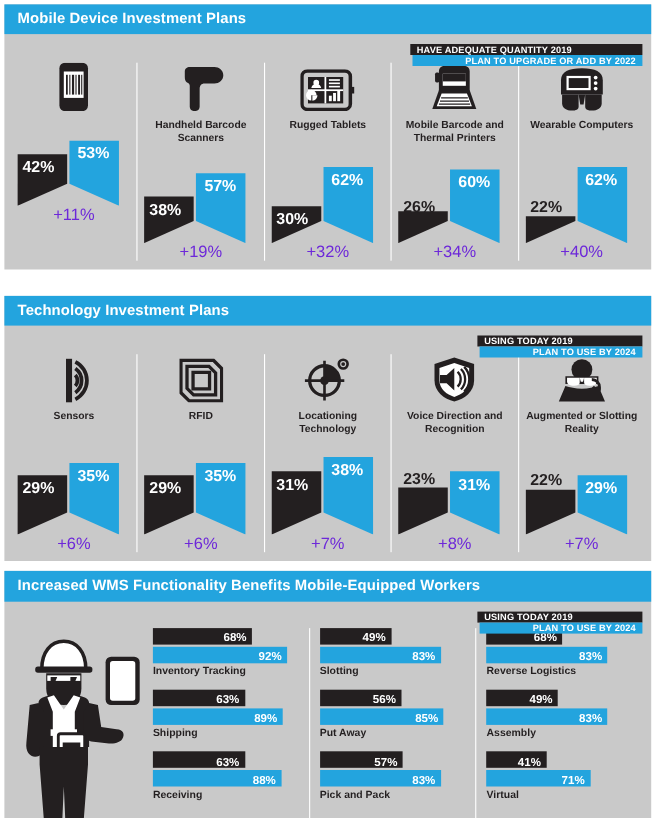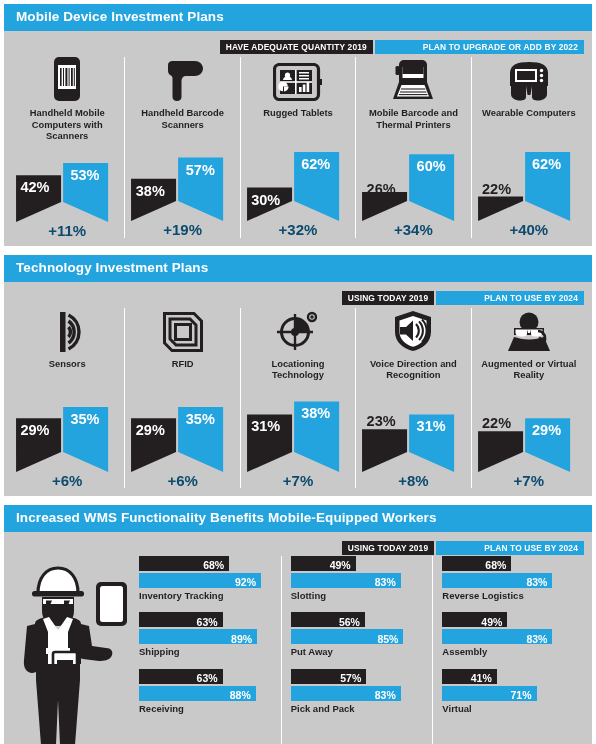--- a/index.html
+++ b/index.html
@@ -24,20 +24,21 @@
   }
   .panel-body { position: relative; }
 
   
   .legend {
     position: absolute;
     top: 9px; right: 8px;
     display: flex;
     height: 14px;
     z-index: 5;
+    flex-direction: column;
   }
   .legend-chip {
     font-size: 8.4px;
     font-weight: bold;
     letter-spacing: .15px;
     color: #fff;
     padding: 0 6px;
     display: flex; align-items: center;
     white-space: nowrap;
   }
@@ -80,22 +81,22 @@
     position: absolute;
     font-size: 14.5px;
     font-weight: bold;
     line-height: 1;
   }
   .bar-val.inside { color: #ffffff; }
   .bar-val.outside { color: #231f20; }
   .delta {
     text-align: center;
     font-size: 15px;
-    font-weight: bold;
-    color: #0c4a6e;
+    font-weight: normal;
+    color: #6d28d9;
     margin-top: 1px;
     line-height: 1;
   }
 
   
   .wms-body { display: flex; padding: 24px 8px 10px 8px; }
   .worker { width: 118px; flex: 0 0 118px; display:flex; align-items:flex-start; justify-content:center; padding-top: 4px;}
   .wms-col { flex: 1 1 0; padding: 0 9px; position: relative; }
   .wms-col + .wms-col { border-left: 1px solid #ffffff; }
 
@@ -144,21 +145,20 @@
     <g fill="#231f20">
                   <rect x="8" y="11" width="1.6" height="18"></rect>
                   <rect x="11" y="11" width="1" height="18"></rect>
                   <rect x="13.4" y="11" width="2" height="18"></rect>
                   <rect x="16.6" y="11" width="1" height="18"></rect>
                   <rect x="19" y="11" width="1.8" height="18"></rect>
                   <rect x="21.8" y="11" width="1" height="18"></rect>
                 </g>
               </svg>
             </div>
-      <div class="col-label">Handheld Mobile Computers with Scanners</div>
       <div class="barpair">
         <svg viewBox="0 0 104 78" preserveAspectRatio="none" height="78">
             <path d="M2,31.199999999999996 L46,31.199999999999996 L46,58 L2,78 Z" fill="#231f20"></path>
             <path d="M48,18.942857142857143 L92,18.942857142857143 L92,78 L48,58 Z" fill="#23a4de"></path>
           </svg>
         <div class="bar-val inside" style="left:6%; top:36.199999999999996px;">42%</div>
         <div class="bar-val inside" style="left:53%; top:23.942857142857143px;">53%</div>
       </div>
       <div class="delta">+11%</div>
     </div>
@@ -265,21 +265,21 @@
           </svg>
         <div class="bar-val outside" style="left:6%; top:38.48571428571428px;">22%</div>
         <div class="bar-val inside" style="left:53%; top:13.914285714285711px;">62%</div>
       </div>
       <div class="delta">+40%</div>
     </div>
         </div>
     </div>
   </div>
 
-  <div class="panel" style="margin:9px 4px 0 4px;">
+  <div class="panel" style="margin:24px 4px 0 4px;">
     <div class="panel-head">Technology Investment Plans</div>
     <div class="panel-body">
       <div class="legend">
         <div class="legend-chip dark">USING TODAY 2019</div>
         <div class="legend-chip blue">PLAN TO USE BY 2024</div>
       </div>
       <div class="cols" id="sec2-cols">
           <div class="col">
       <div class="icon-wrap">
               <svg width="34" height="40" viewBox="0 0 34 40">
@@ -371,21 +371,21 @@
               <svg width="46" height="40" viewBox="0 0 46 40">
                 <circle cx="23" cy="10" r="9.5" fill="#231f20"></circle>
     <path d="M8 16 L38 16 L38 23 L8 23 Z" fill="#231f20"></path>
     <path d="M9.5 17.5 L21 17.5 L21 22 C21 23.8 19 24.6 16 24.6 C11.5 24.6 9.5 23 9.5 20.5 Z" fill="#fff"></path>
     <path d="M25 17.5 L36.5 17.5 L36.5 20.5 C36.5 23 34.5 24.6 30 24.6 C27 24.6 25 23.8 25 22 Z" fill="#fff"></path>
     <path d="M21 17.5 L25 17.5 L24 21 L22 21 Z" fill="#fff"></path>
     <path d="M32 19 C36 19 39 22 39 26 L39 28 C39 29.5 37.5 30 36.5 29 L33 25.5" fill="none" stroke="#231f20" stroke-width="2.6"></path>
     <path d="M8 25 C12 26 17 27.5 23 27.5 C29 27.5 34 26 38 25 L44 39 L2 39 Z" fill="#231f20"></path>
               </svg>
             </div>
-      <div class="col-label">Augmented or Virtual Reality</div>
+      <div class="col-label">Augmented or Slotting Reality</div>
       <div class="barpair">
         <svg viewBox="0 0 104 78" preserveAspectRatio="none" height="78">
             <path d="M2,37.14285714285714 L46,37.14285714285714 L46,58 L2,78 Z" fill="#231f20"></path>
             <path d="M48,24.14285714285714 L92,24.14285714285714 L92,78 L48,58 Z" fill="#23a4de"></path>
           </svg>
         <div class="bar-val outside" style="left:6%; top:22.14285714285714px;">22%</div>
         <div class="bar-val inside" style="left:53%; top:29.14285714285714px;">29%</div>
       </div>
       <div class="delta">+7%</div>
     </div>

